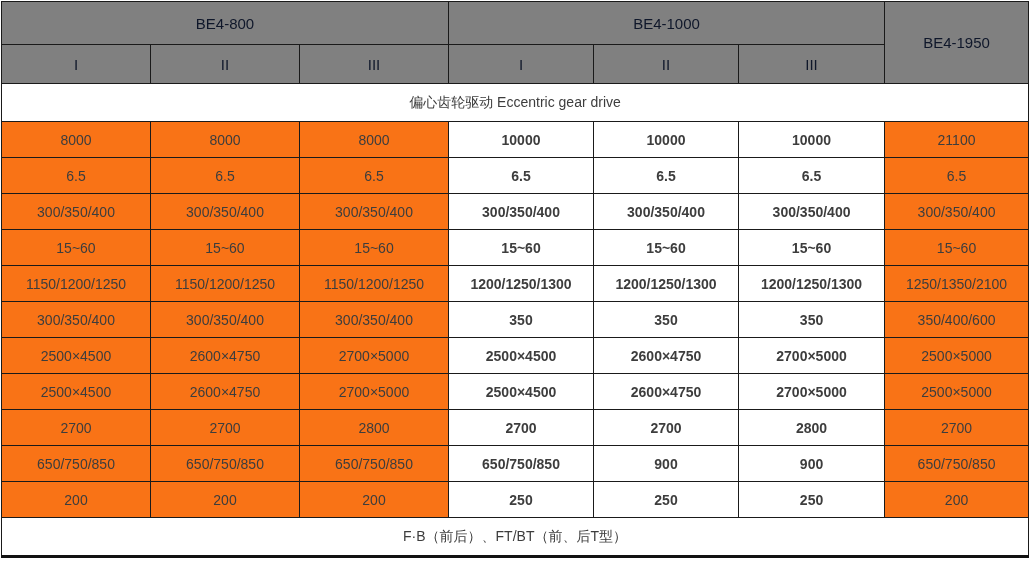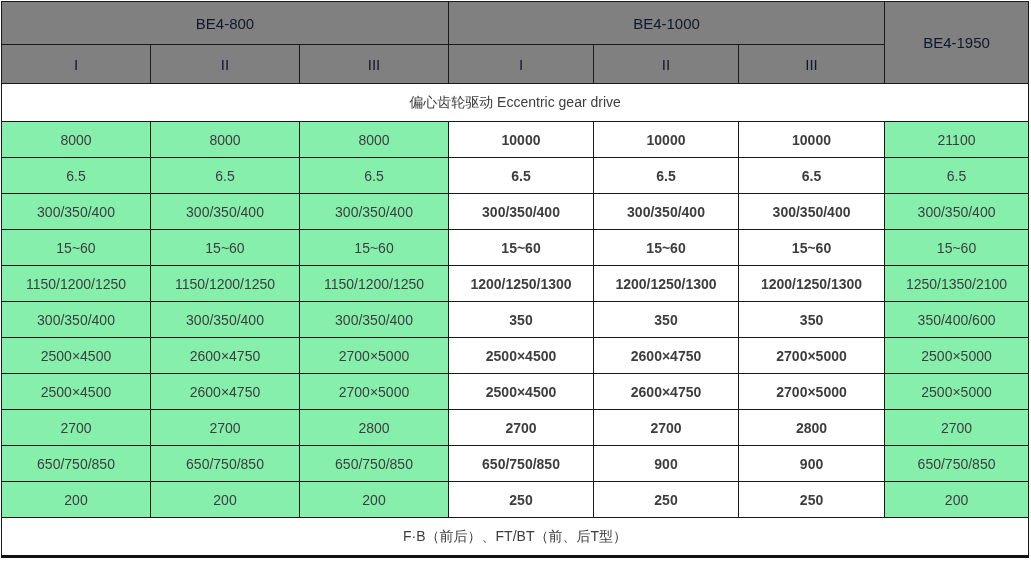--- a/index.html
+++ b/index.html
@@ -32,21 +32,21 @@
     white-space: nowrap;
   }
   thead th {
     background: #808080;
     color: #0f172a;
     font-weight: normal;
     font-size: 15px;
   }
   tr.model-row th { height: 42px; }
   tr.variant-row th { height: 38px; font-size: 15px; }
-  td.gray  { background: #86efac; }
+  td.gray  { background: #f97316; }
   td.white { background: #ffffff; font-weight: bold; }
   tbody td {
     color: #3d3d3d;
     font-size: 14px;
     height: 35px;
   }
   tr.full-row td {
     background: #ffffff;
     height: 37px;
     font-size: 14px;

